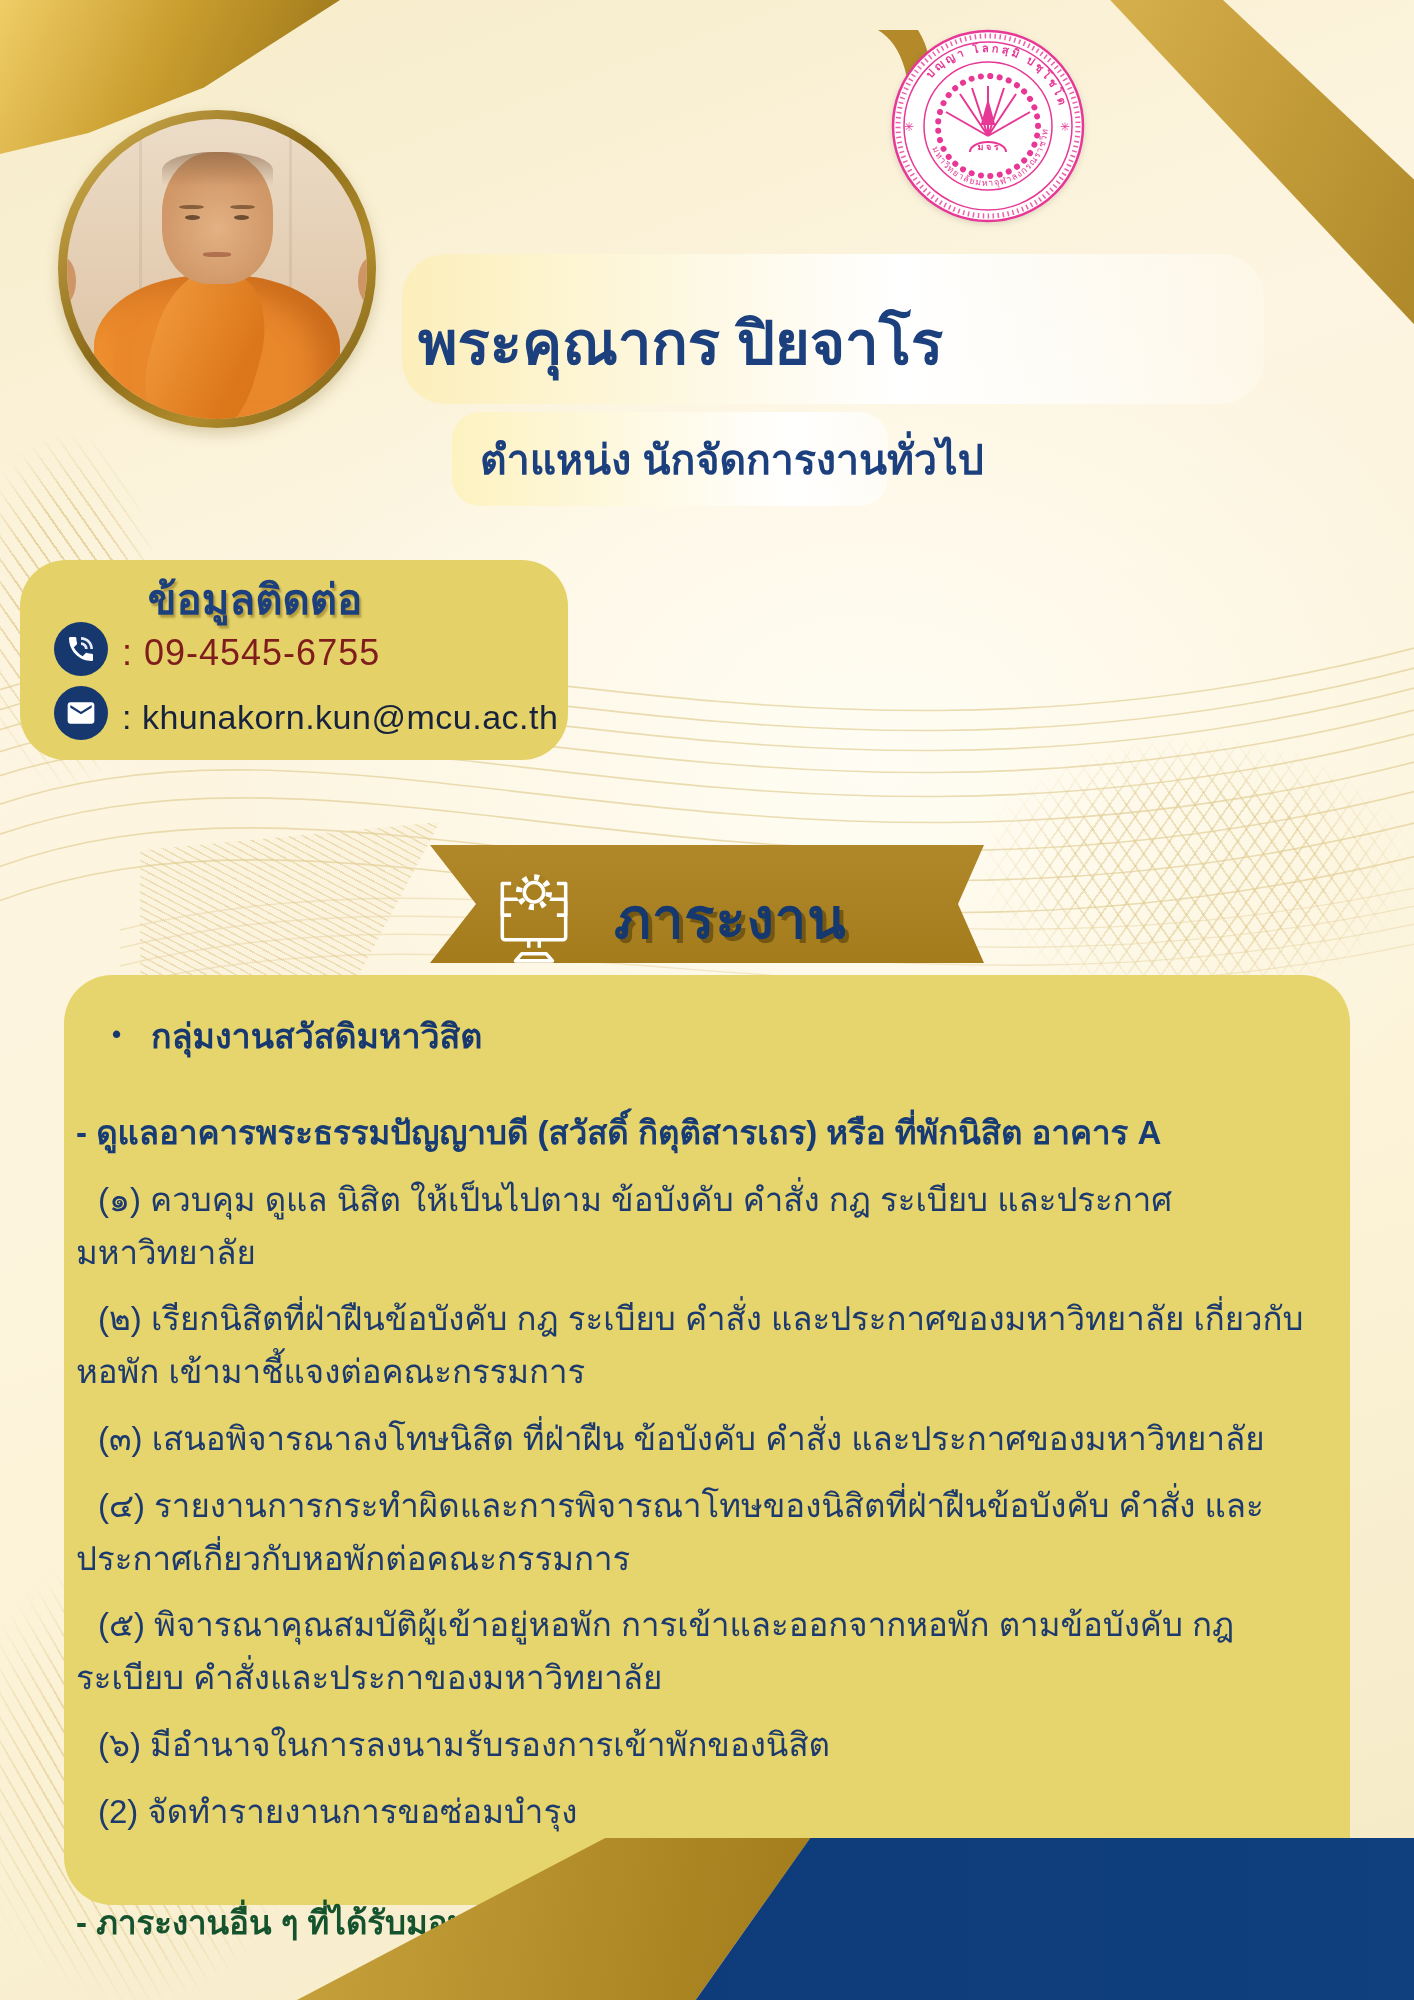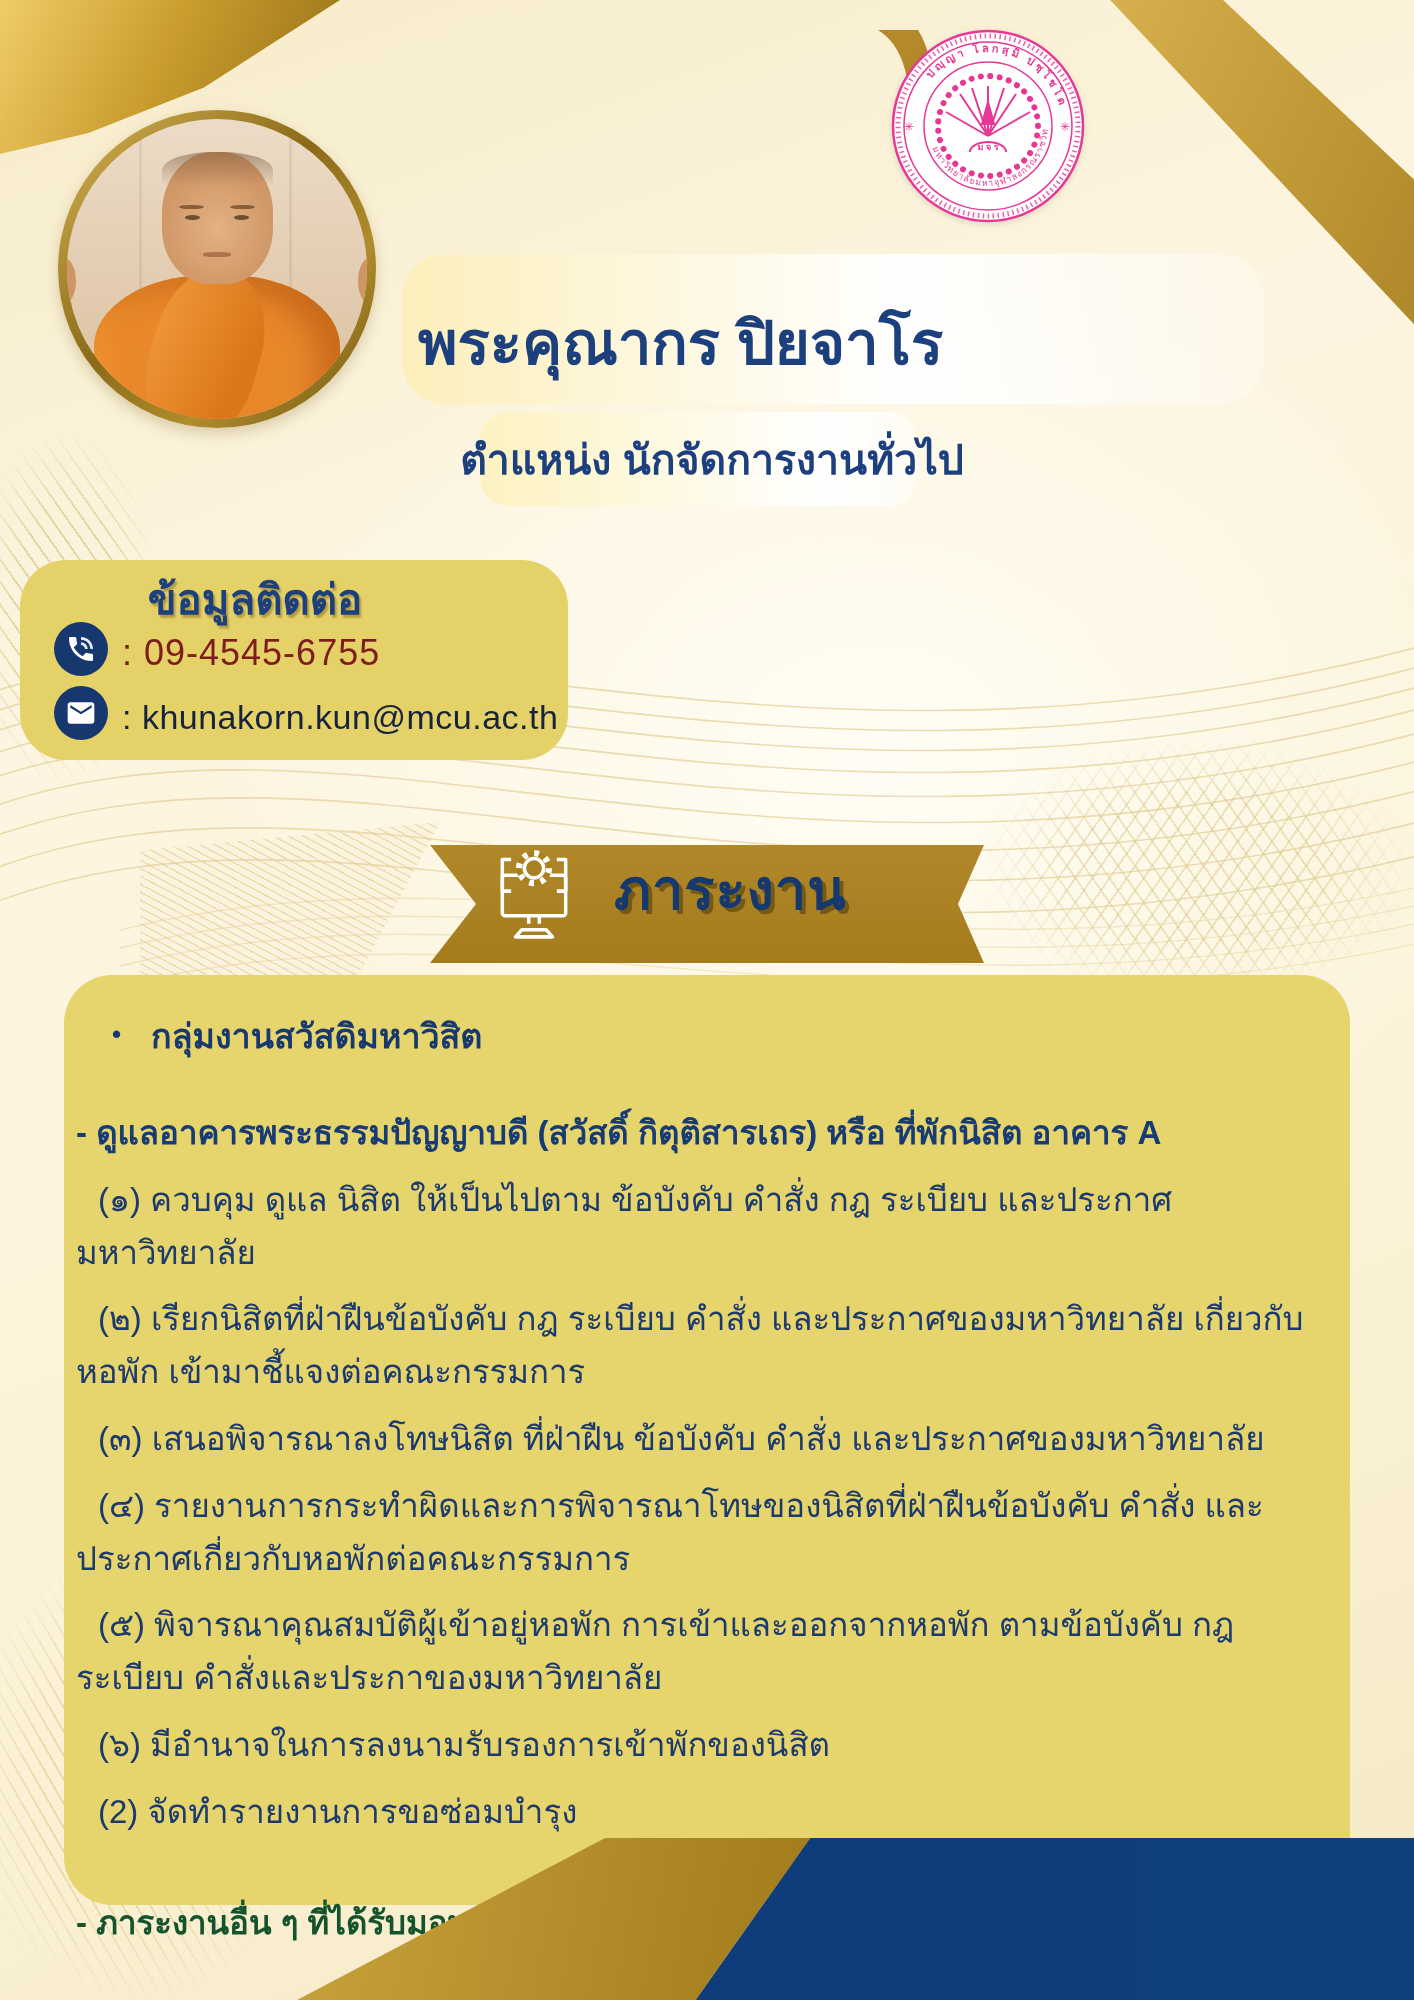--- a/index.html
+++ b/index.html
@@ -80,42 +80,42 @@
   .photo .brow{position:absolute;top:40%;width:22%;height:3.5%;background:rgba(70,40,15,.55);border-radius:50%;}
   .photo .brow.l{left:16%;} .photo .brow.r{right:16%;}
   .photo .eye{position:absolute;top:48%;width:14%;height:3.5%;background:rgba(50,30,15,.65);border-radius:50%;}
   .photo .eye.l{left:21%;} .photo .eye.r{right:21%;}
   .photo .mouth{position:absolute;top:76%;left:37%;width:26%;height:3.5%;background:rgba(140,70,45,.55);border-radius:40%;}
   
   .name-banner{position:absolute;left:402px;top:254px;width:862px;height:150px;z-index:2;border-radius:44px;
     background:linear-gradient(90deg,#fcefbb 0%,#ffffff 58%,rgba(255,255,255,.25) 100%);
     display:flex;align-items:flex-end;padding:0 0 14px 16px;}
   .name-banner span{font-size:60px;font-weight:800;color:#1c3f7d;white-space:nowrap;}
-  .pos-banner{position:absolute;left:480px;top:412px;width:436px;height:94px;z-index:2;border-radius:28px;
+  .pos-banner{position:absolute;left:452px;top:412px;width:436px;height:94px;z-index:2;border-radius:28px;
     background:linear-gradient(90deg,#fdf2c0 0%,#ffffff 78%,rgba(255,255,255,.55) 100%);
-    display:flex;align-items:center;padding-left:28px;justify-content:center;}
+    display:flex;align-items:center;padding-left:28px;}
   .pos-banner span{font-size:41px;font-weight:800;color:#1c3f7d;white-space:nowrap;}
   
   .contact{position:absolute;left:20px;top:560px;width:548px;height:200px;z-index:2;
     background:var(--khaki);border-radius:46px;padding-left:34px;}
   .contact .title{position:absolute;left:0;top:6px;width:470px;text-align:center;
     font-size:42px;font-weight:800;color:#1c3f7d;
     text-shadow:2px 3px 2px rgba(140,110,30,.55);}
   .crow-icon{position:absolute;width:54px;height:54px;border-radius:50%;background:var(--navy);
     display:flex;align-items:center;justify-content:center;}
   .crow-icon svg{width:32px;height:32px;}
   .contact .phone-icon{left:34px;top:62px;}
   .contact .mail-icon{left:34px;top:126px;}
   .contact .phone-text{position:absolute;left:102px;top:72px;font-size:36px;color:#7f1d1d;letter-spacing:1px;}
   .contact .mail-text{position:absolute;left:102px;top:138px;font-size:34px;color:#17233d;letter-spacing:.5px;}
   
   .duties-banner{position:absolute;left:430px;top:845px;width:554px;height:118px;z-index:2;
     background:linear-gradient(180deg,#b0882a 0%,#a47c1c 100%);
     clip-path:polygon(0 0,100% 0,calc(100% - 26px) 50%,100% 100%,0 100%,46px 50%);
-    display:flex;align-items:flex-start;font-family:Liberation Serif, serif;}
+    display:flex;align-items:flex-end;font-family:Liberation Serif, serif;}
   .duties-banner .mg-icon{margin-left:60px;flex:0 0 auto;}
   .duties-banner .title{margin-left:36px;font-size:56px;font-weight:800;color:#15386e;
     text-shadow:4px 4px 0 rgba(73,55,8,.55);letter-spacing:1px;}
   
   .panel{position:absolute;left:64px;top:975px;width:1286px;height:930px;z-index:2;
     background:var(--khaki2);border-radius:48px;padding:34px 10px 0 12px;}
   .group-row{padding-left:36px;margin-bottom:44px;font-size:34px;font-weight:800;color:#17396f;
     display:flex;align-items:center;}
   .group-row .dot{font-size:26px;margin-right:30px;transform:translateY(-2px);}
   .duty{font-size:33px;line-height:1.6;color:var(--ink);text-indent:22px;margin-top:14px;}

